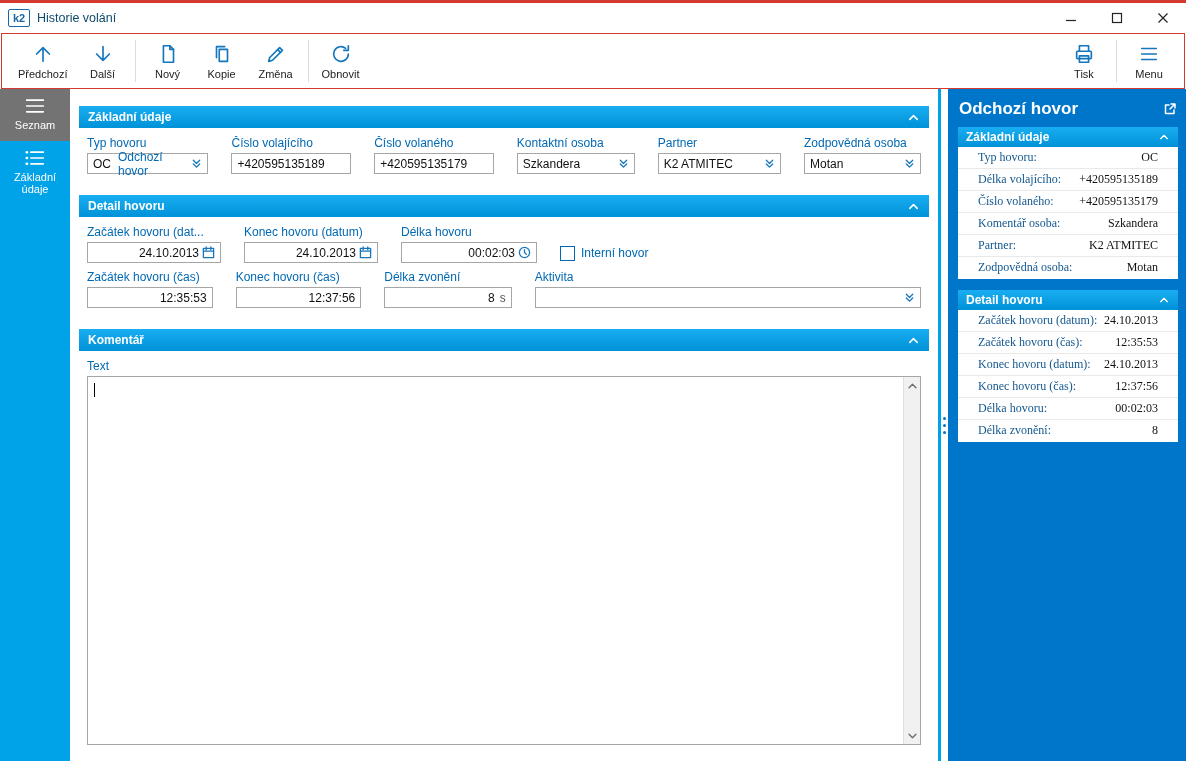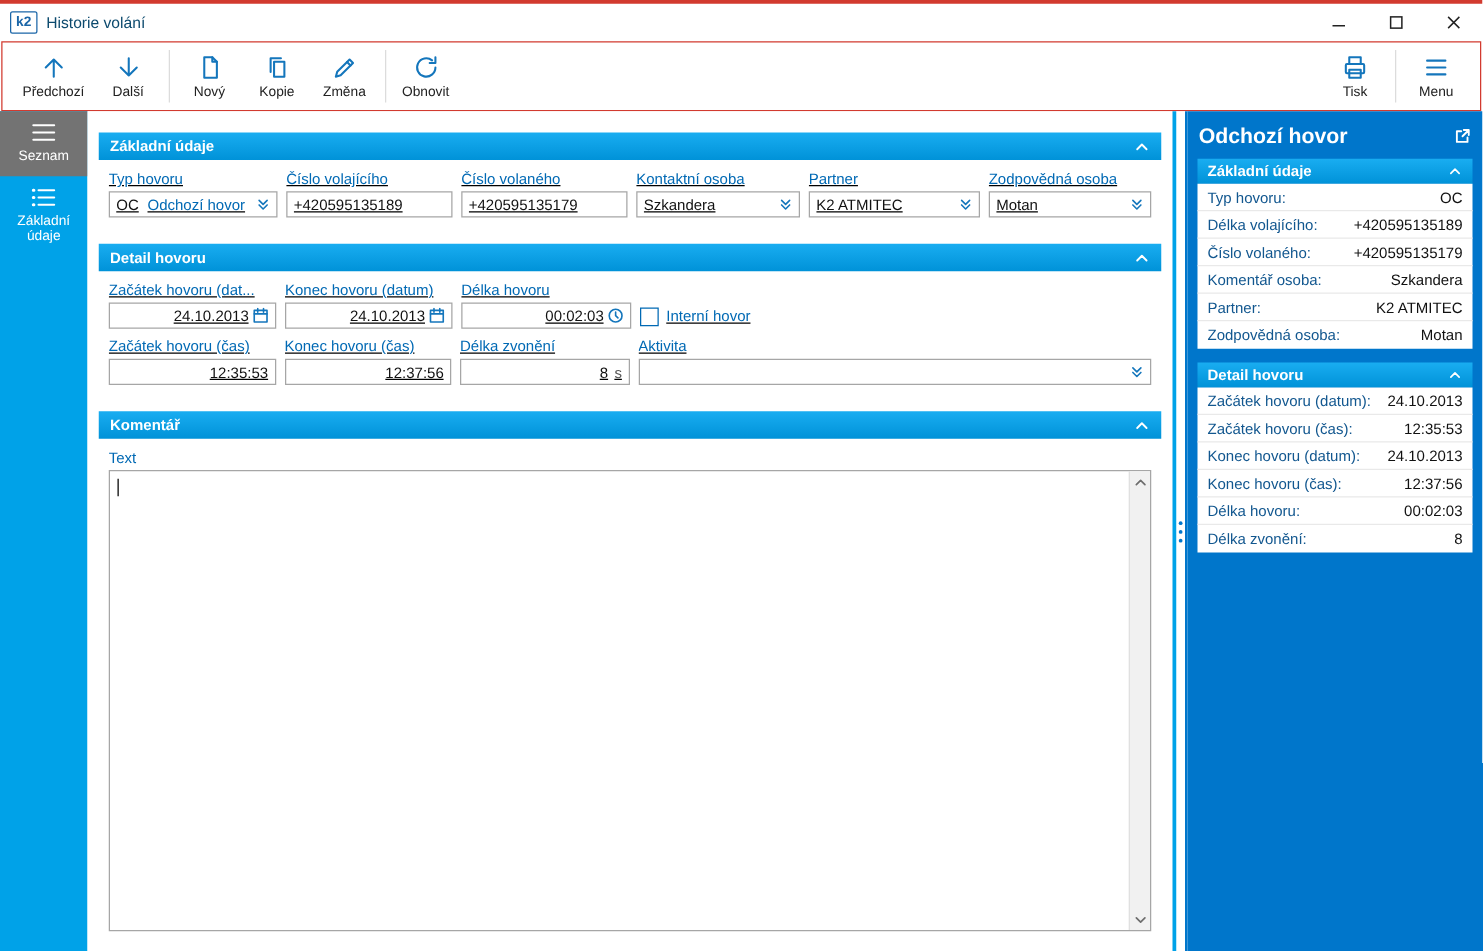--- a/index.html
+++ b/index.html
@@ -43,21 +43,21 @@
   
   .main { flex:1; background:#fff; padding:17px 9px 12px 9px; display:flex;
           flex-direction:column; min-width:0; }
   .sec-h { background:linear-gradient(180deg,#19adf1,#0092d8); color:#fff; font-weight:bold;
            font-size:12px; padding:4px 9px; display:flex; align-items:center; flex:0 0 auto; }
   .sec-h .chev { margin-left:auto; display:flex; }
   .sec-h svg { stroke:#fff; stroke-width:2; fill:none; stroke-linecap:round; stroke-linejoin:round; }
   .sec-gap { height:15px; flex:0 0 auto; }
 
   .fields { padding:8px 8px 6px 8px; flex:0 0 auto; }
-  .frow { display:flex; gap:7px;text-decoration:underline; }
+  .frow { display:flex; gap:23px; }
   .frow + .frow { margin-top:7px; }
   .field { display:flex; flex-direction:column; }
   .flabel { font-size:12px; color:#0069b4; margin-bottom:3px; white-space:nowrap; overflow:hidden; }
   .inputbox { height:21px; border:1px solid #a6a6a6; background:#fff; font-size:12px;
               color:#111; display:flex; align-items:center; padding:0 5px; gap:3px; }
   .inputbox .val { flex:1; overflow:hidden; white-space:nowrap; }
   .inputbox .val.right { text-align:right; }
   .inputbox .code { color:#111; margin-right:4px; }
   .inputbox .comboval { color:#0069b4; flex:1; }
   .inputbox .unit { color:#555; margin-left:2px; }
@@ -90,22 +90,22 @@
                 padding:5px 8px; flex:0 0 auto; }
   .p-title { display:flex; align-items:center; color:#fff; font-size:17px; font-weight:600;
              padding:5px 1px 8px 1px; }
   .p-title .plink { margin-left:auto; display:flex; }
   .p-title svg { stroke:#fff; stroke-width:1.5; fill:none; stroke-linecap:round; stroke-linejoin:round; }
   .p-sec-h { background:linear-gradient(180deg,#19adf1,#0092d8); color:#fff; font-weight:bold;
              font-size:12px; padding:3px 8px; display:flex; align-items:center; }
   .p-sec-h .chev { margin-left:auto; display:flex; }
   .p-sec-h svg { stroke:#fff; stroke-width:2; fill:none; stroke-linecap:round; stroke-linejoin:round; }
   .p-rows { background:#fff; margin-bottom:11px; }
-  .p-row { display:flex; justify-content:space-between; align-items:center; font-size:12px;
-           padding:3px 8px; border-bottom:1px solid #e9e9e9; min-height:22px; }
+  .p-row { display:flex; justify-content:space-between; font-size:12px;
+           padding:3px 20px; border-bottom:1px solid #e9e9e9; min-height:22px;font-family:Liberation Serif, serif; }
   .p-row:last-child { border-bottom:none; }
   .p-row .lbl { color:#12578f; white-space:nowrap; }
   .p-row .val { color:#111; white-space:nowrap; }
 </style>
 </head>
 <body>
 
 <div class="window">
 
   <div class="titlebar">

